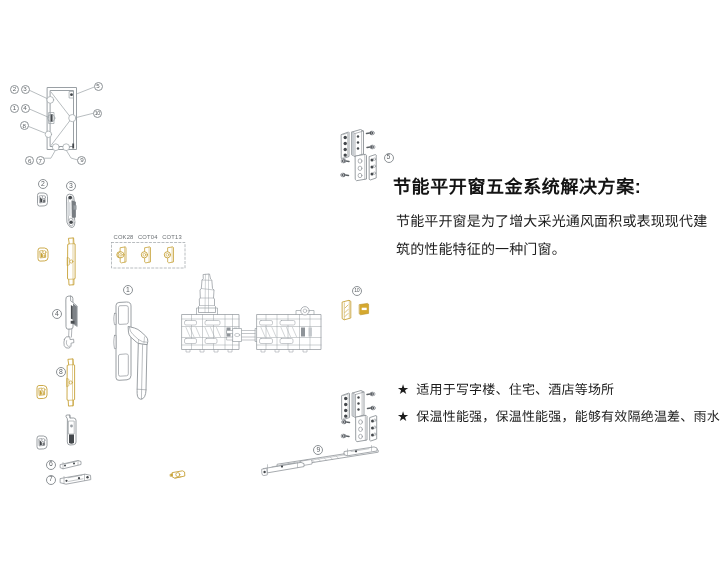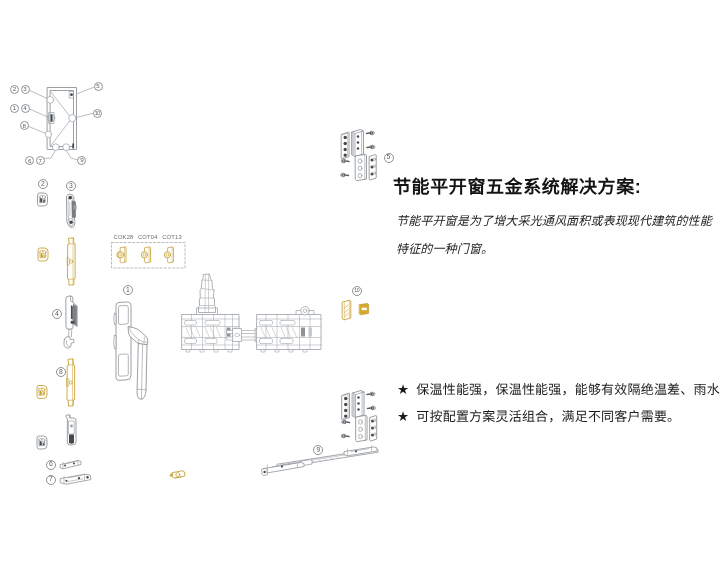--- a/index.html
+++ b/index.html
@@ -10,22 +10,22 @@
   .callout{position:absolute;border:1px solid #8d9296;border-radius:50%;
            color:#5a5f63;background:#fff;display:flex;align-items:center;justify-content:center;
            box-sizing:border-box;line-height:1;}
   .callout.sm{width:9px;height:9px;font-size:6.2px;}
   .callout.md{width:10px;height:10px;font-size:6.8px;}
   .callout.two{letter-spacing:-0.4px;font-size:5.2px;}
   .code-label{position:absolute;font-size:5.8px;color:#6a6f73;letter-spacing:0.2px;
               transform:translateX(-50%);white-space:nowrap;}
   .text-panel-title{position:absolute;left:393px;top:136px;font-size:18px;font-weight:700;
               color:#141414;letter-spacing:0.6px;white-space:nowrap;}
-  .text-panel-para{position:absolute;left:396px;top:170.5px;width:324px;font-size:12px;
-              line-height:28.5px;color:#1c1c1c;letter-spacing:0.15px;font-style:italic;}
+  .text-panel-para{position:absolute;left:396px;top:170.5px;width:324px;font-size:14px;
+              line-height:28.5px;color:#1c1c1c;letter-spacing:0.15px;}
   .bullet-list{position:absolute;left:397px;top:340px;width:328px;}
   .bullet-row{font-size:13px;line-height:26.4px;color:#1c1c1c;white-space:nowrap;letter-spacing:0.2px;}
   .bullet-star{margin-right:7px;font-size:13.5px;font-family:"DejaVu Sans",sans-serif;}
 </style>
 </head>
 <body>
 
 <div id="stage">
 
 <svg id="artwork" width="725" height="575" viewBox="0 0 725 575" fill="none" stroke-linecap="round" stroke-linejoin="round">
@@ -385,17 +385,17 @@
       <span>10</span>
     </div>
 
 <span class="code-label" style="left:123.5px;top:198px;">COK28</span>
 <span class="code-label" style="left:147.8px;top:198px;">COT04</span>
 <span class="code-label" style="left:172px;top:198px;">COT13</span>
 
 <div class="text-panel-title">节能平开窗五金系统解决方案:</div>
 <div class="text-panel-para">节能平开窗是为了增大采光通风面积或表现现代建筑的性能特征的一种门窗。</div>
 <div class="bullet-list">
+  <div class="bullet-row"><span class="bullet-star">★</span><span>适用于写字楼、住宅、酒店等场所</span></div>
   <div class="bullet-row"><span class="bullet-star">★</span><span>保温性能强，保温性能强，能够有效隔绝温差、雨水</span></div>
-  <div class="bullet-row"><span class="bullet-star">★</span><span>可按配置方案灵活组合，满足不同客户需要。</span></div>
 </div>
 
 </div>
 
 </body></html>

